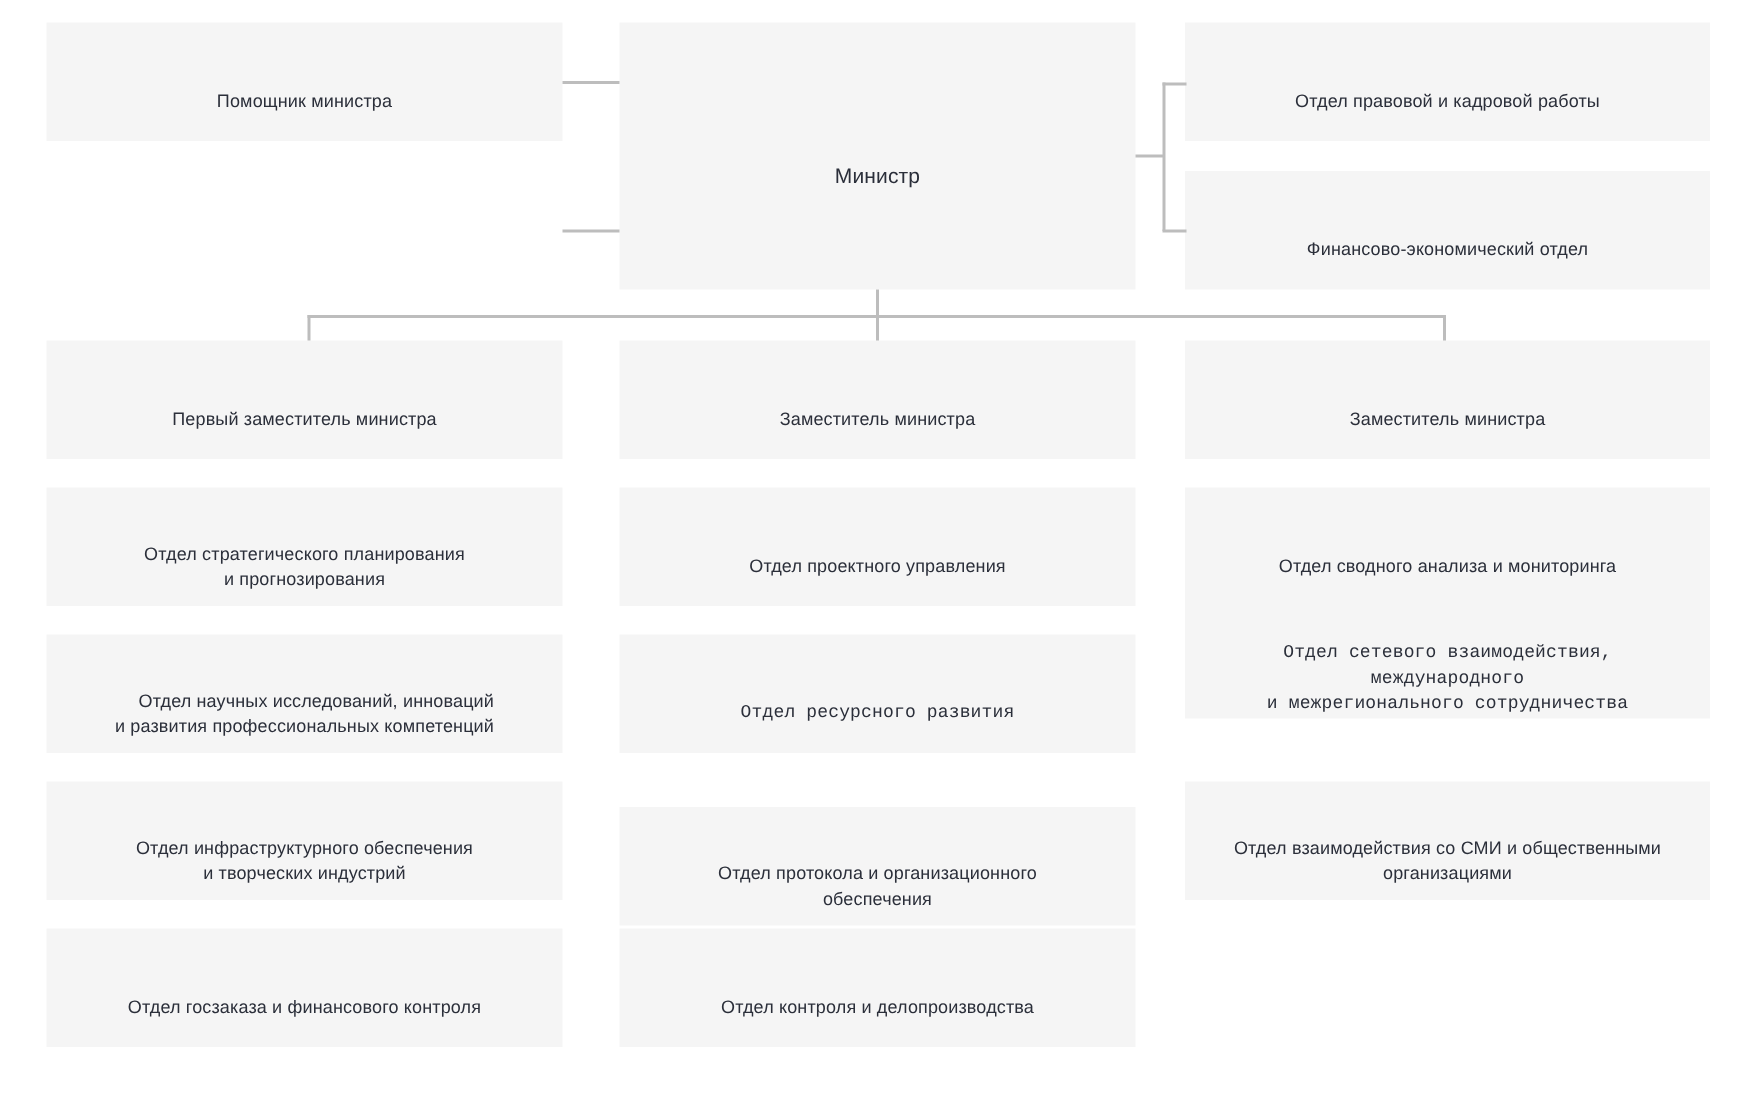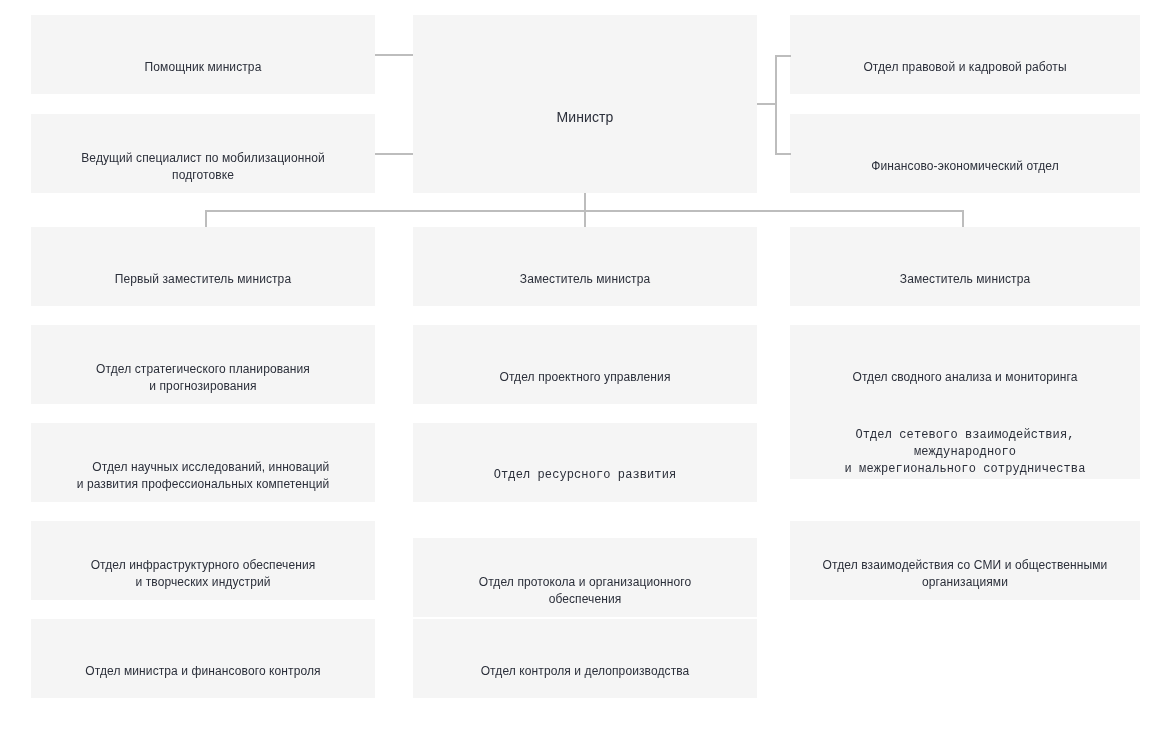--- a/index.html
+++ b/index.html
@@ -48,24 +48,20 @@
 </style>
 </head>
 <body>
 
 <div id="chart">
 
   <div class="node node-aide" style="left:31px; top:15px; width:344px; height:79px;">
     <span class="node-label">Помощник министра</span>
   </div>
 
-  <div class="node node-aide" style="left:31px; top:114px; width:344px; height:79px;">
-    <span class="node-label">Ведущий специалист по мобилизационной
-подготовке</span>
-  </div>
 
   <div class="node node-root" style="left:413px; top:15px; width:344px; height:178px;">
     <span class="node-label">Министр</span>
   </div>
 
   <div class="node node-unit" style="left:790px; top:15px; width:350px; height:79px;">
     <span class="node-label">Отдел правовой и кадровой работы</span>
   </div>
 
   <div class="node node-unit" style="left:790px; top:114px; width:350px; height:79px;">
@@ -126,19 +122,19 @@
   <div class="node" style="left:413px; top:538px; width:344px; height:79px;text-align:center;">
     <span class="node-label">Отдел протокола и организационного
 обеспечения</span>
   </div>
   <div class="node" style="left:790px; top:521px; width:350px; height:79px;">
     <span class="node-label">Отдел взаимодействия со СМИ и общественными
 организациями</span>
   </div>
 
   <div class="node" style="left:31px; top:619px; width:344px; height:79px;">
-    <span class="node-label">Отдел министра и финансового контроля</span>
+    <span class="node-label">Отдел госзаказа и финансового контроля</span>
   </div>
   <div class="node" style="left:413px; top:619px; width:344px; height:79px;">
     <span class="node-label">Отдел контроля и делопроизводства</span>
   </div>
 
 </div>
 
 </body></html>

